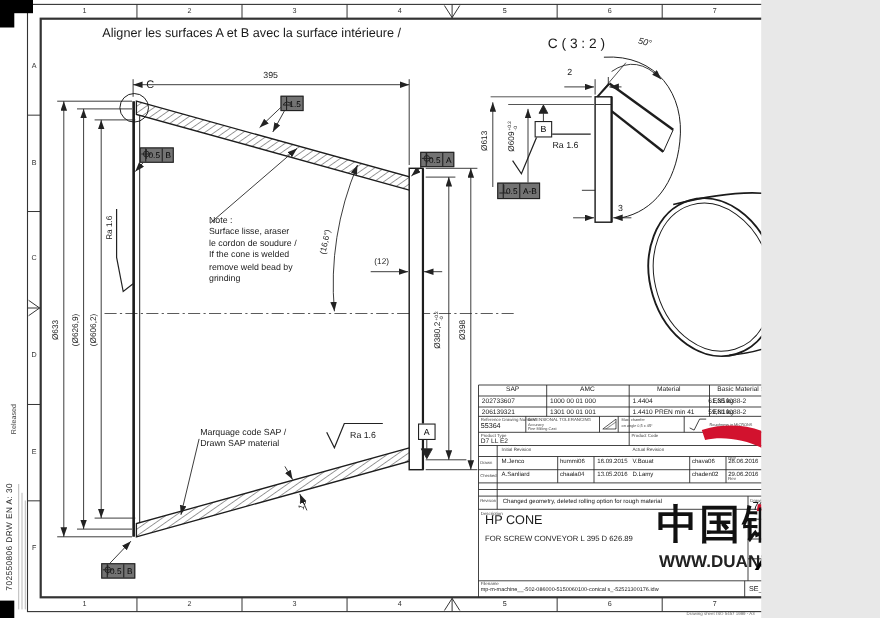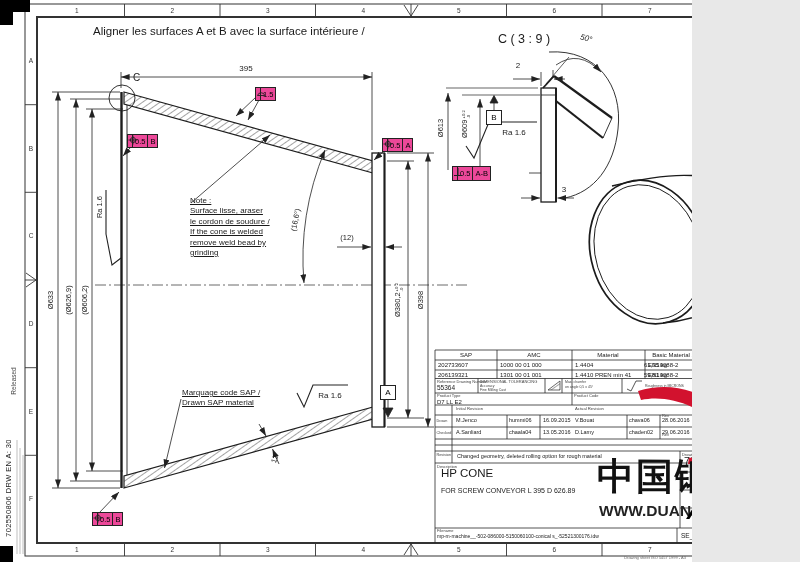--- a/index.html
+++ b/index.html
@@ -3,32 +3,32 @@
 <meta charset="utf-8">
 <style>
   html,body{margin:0;padding:0;background:#e8e8e8;}
   .page{position:relative;width:692px;height:562px;background:#ffffff;overflow:hidden;
         font-family:"Liberation Sans",sans-serif;}
   svg{position:absolute;left:0;top:0;}
   .t{position:absolute;white-space:nowrap;color:#1a1a1a;line-height:1.05;}
   .c{transform:translate(-50%,-50%);}
   .rot{transform:translate(-50%,-50%) rotate(-90deg);}
   .grid{font-size:6.5px;color:#333;}
-  .fcf{position:absolute;display:flex;background:#ec4899;border:1px solid #222;height:12px;
+  .fcf{position:absolute;display:flex;background:#737373;border:1px solid #222;height:12px;
        font-size:7.5px;}
   .fcf>span{padding:0 2px;border-right:1px solid #222;display:flex;align-items:center;}
   .fcf>span:last-child{border-right:none;}
   .datum{position:absolute;width:14px;height:13px;border:1.2px solid #222;background:#fff;
          font-size:8px;text-align:center;line-height:13px;}
   .lb{font-size:4px;color:#444;}
   .v55{font-size:5.5px;}
   .tolstack{display:inline-flex;flex-direction:column;font-size:4.3px;line-height:4.6px;
             vertical-align:2px;margin-left:1px;}
   .tolstack i{font-style:normal;}
-  .notelines div{font-size:8px;line-height:10.4px;text-decoration:underline;}
+  .notelines div{font-size:8px;line-height:10.4px;}
 </style>
 </head>
 <body>
 
 <div class="page">
 
 <svg width="800" height="562" viewBox="0 0 800 562">
   <defs>
     <pattern id="h1" width="5" height="5" patternUnits="userSpaceOnUse" patternTransform="rotate(55)">
       <line x1="0" y1="0" x2="0" y2="5" stroke="#333" stroke-width="0.9"></line>
@@ -322,21 +322,21 @@
           <circle cx="5" cy="5" r="2.6" fill="none" stroke="#222" stroke-width="0.9"></circle>
           <line x1="5" y1="0.5" x2="5" y2="9.5" stroke="#222" stroke-width="0.9"></line>
           <line x1="0.5" y1="5" x2="9.5" y2="5" stroke="#222" stroke-width="0.9"></line>
         </svg>
       </span>
   <span>0.5</span>
   <span>B</span>
 </div>
 <div class="datum" style="left:380px;top:385px">A</div>
 
-<div class="t c" style="left:524px;top:40px;font-size:12.5px">C ( 3 : 9 )</div>
+<div class="t c" style="left:524px;top:40px;font-size:12.5px">C ( 3 : 2 )</div>
 <div class="t c" style="left:586px;top:39px;font-size:8px;font-style:italic;transform:translate(-50%,-50%) rotate(14deg)">50°</div>
 <div class="t c" style="left:518px;top:66px;font-size:8px">2</div>
 <div class="t rot" style="left:441px;top:128px;font-size:7.5px">Ø613</div>
 <div class="t rot" style="left:466px;top:124px;font-size:7.5px">
   <span>Ø609</span><span class="tolstack">
         <i>+0.2</i>
         <i>-0</i>
       </span>
 </div>
 <div class="datum" style="left:486px;top:110px">B</div>

